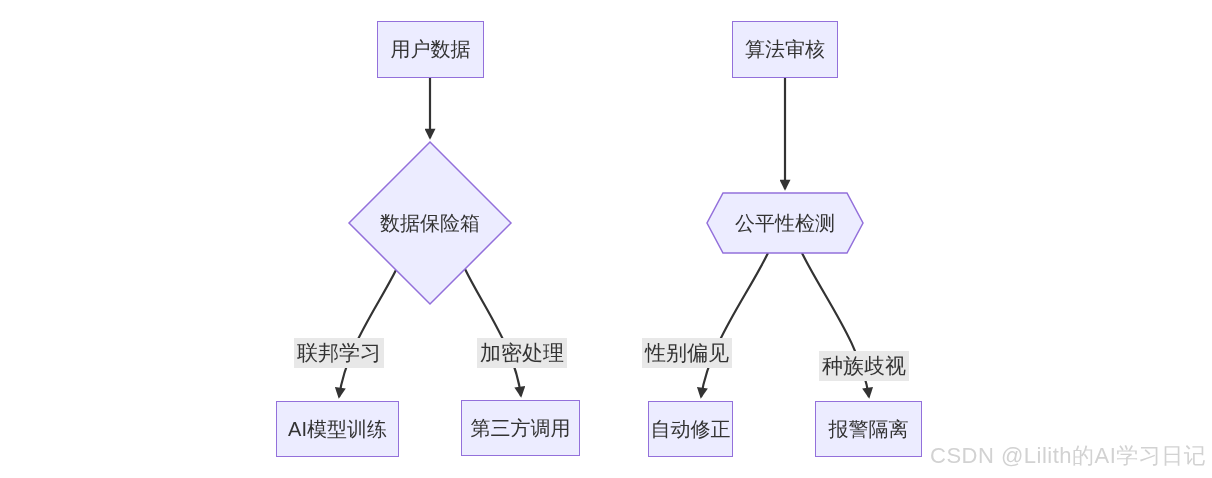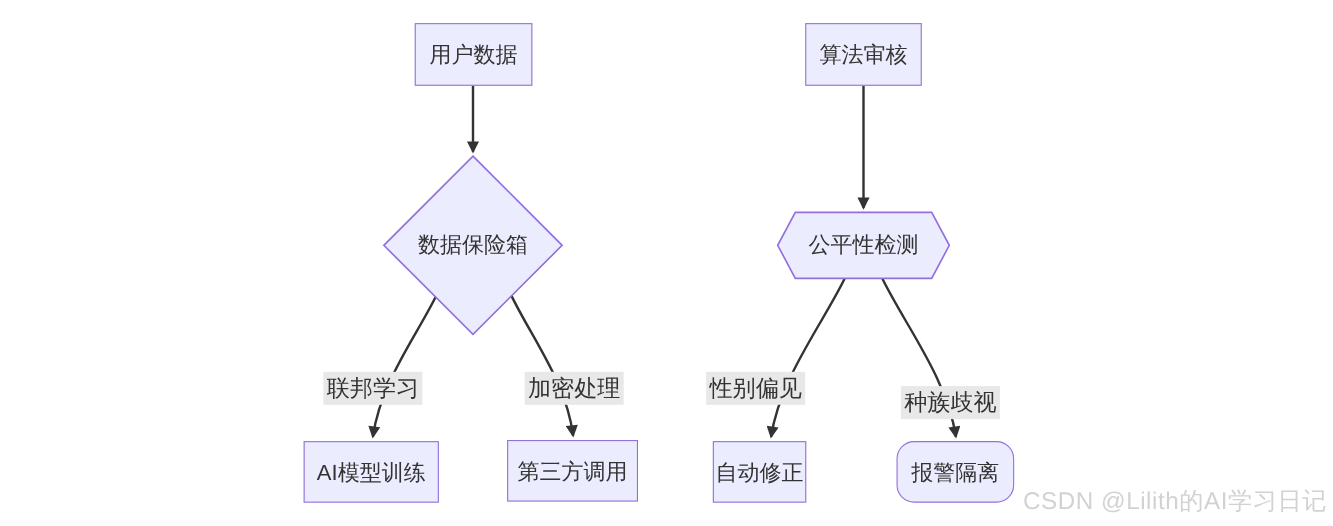--- a/index.html
+++ b/index.html
@@ -65,21 +65,21 @@
     color: var(--watermark, #D2D2D2);
     letter-spacing: 0.5px;
     white-space: nowrap;
   }
   
   #n-user-data     { left: 377px; top: 21px;  width: 107px; height: 57px; }
   #n-algo-review   { left: 732px; top: 21px;  width: 106px; height: 57px; }
   #n-ai-training   { left: 276px; top: 401px; width: 123px; height: 56px; }
   #n-third-party   { left: 461px; top: 400px; width: 119px; height: 56px; }
   #n-auto-correct  { left: 648px; top: 401px; width: 85px; height: 56px; }
-  #n-alert-isolate { left: 815px; top: 401px; width: 107px; height: 56px; border-radius: 16px; }
+  #n-alert-isolate { left: 815px; top: 401px; width: 107px; height: 56px; }
   #l-data-vault    { left: 430px; top: 223px; }
   #l-fairness      { left: 785px; top: 223px; text-align: right; }
   #el-federated    { left: 339px; top: 353px; }
   #el-encryption   { left: 522px; top: 353px; }
   #el-gender-bias  { left: 687px; top: 353px; }
   #el-racial-disc  { left: 864px; top: 353px; margin-top: 13px; }
 </style>
 </head>
 <body>
 

